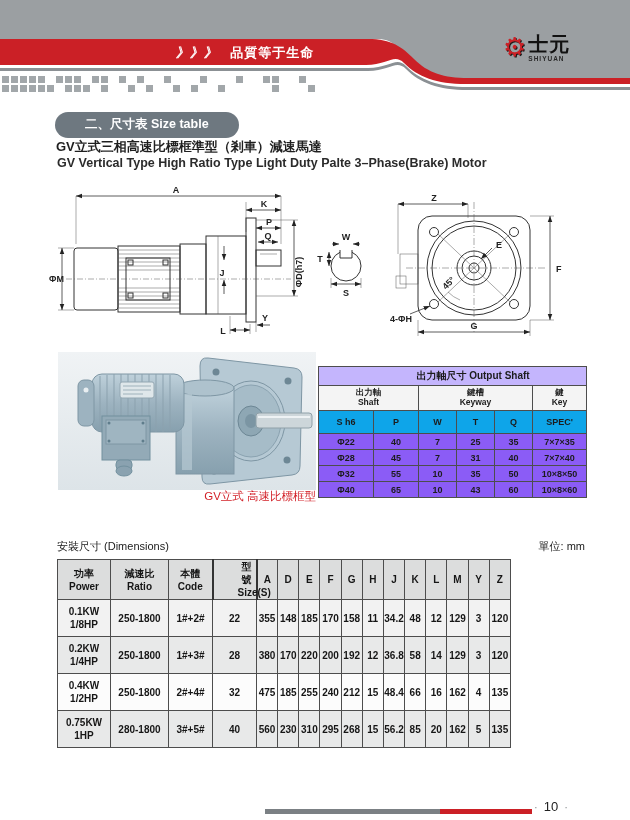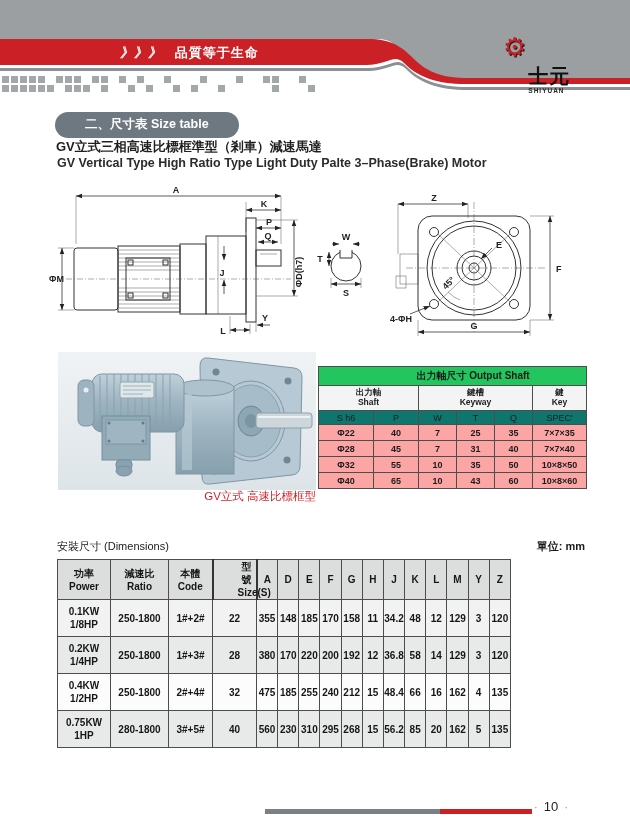--- a/index.html
+++ b/index.html
@@ -4,28 +4,28 @@
 <style>
   * { margin:0; padding:0; box-sizing:border-box; }
   body { background:#ffffff; }
   .page {
     position:relative; width:630px; height:820px; background:#ffffff;
     overflow:hidden; font-family:"Liberation Sans", sans-serif; color:#1a1a1a;
   }
   
   .header-svg { position:absolute; left:0; top:0; }
   .slogan {
-    position:absolute; left:120; top:44px; left:120px; width:250px; text-align:left;
+    position:absolute; left:120; top:44px; left:120px; width:250px; text-align:center;
     color:#ffffff; font-weight:bold; font-size:13px; letter-spacing:1px; z-index:3;
   }
   .slogan .arrows { font-style:italic; font-weight:bold; margin-right:8px; }
   .logo { position:absolute; left:503px; top:34px; z-index:3; display:flex; align-items:flex-start; }
   .logo .gear { color:#cb2026; font-size:26px; line-height:26px; margin-right:2px;
     text-shadow:1px 1px 0 #1a1a1a; }
-  .logo .names { display:flex; flex-direction:column;margin-top:32px; }
+  .logo .names { display:flex; flex-direction:column; }
   .logo .brand { font-weight:bold; font-size:20px; line-height:20px; color:#111; letter-spacing:1px; }
   .logo .brand-sub { font-size:6.5px; font-weight:bold; color:#2a2a2a; letter-spacing:1px; margin-top:1px; }
   .pixel-pattern { position:absolute; left:2px; top:76px; width:360px; height:20px; z-index:2; }
   .pixel-pattern .prow { display:flex; height:7px; margin-bottom:2px; }
   .pixel-pattern .sq { width:7px; height:7px; margin-right:2px; }
   .pixel-pattern .on { background:#a2a7aa; }
   
   .section-pill {
     position:absolute; left:55px; top:112px; background:#6e7880; color:#fff;
     font-weight:bold; font-size:12.5px; padding:4px 30px 5px 30px; border-radius:13px; z-index:2;
@@ -42,28 +42,28 @@
   .thin { stroke:#555; stroke-width:0.5; fill:none; }
   
   .photo { position:absolute; left:58px; top:352px; width:258px; height:138px; }
   .photo-caption {
     position:absolute; left:58px; top:489px; width:258px; text-align:right;
     color:#d21f26; font-weight:normal; font-size:11.5px;
   }
   
   .ost { position:absolute; left:318px; top:366px; width:268px; border-collapse:collapse; table-layout:fixed; }
   .ost td { border:1px solid #4d4d4d; text-align:center; vertical-align:middle;
-    font-size:9px; color:#1c1c1c; background:#fca5a5; }
-  .ost .ost-title { background:#22c55e; font-weight:bold; font-size:10px; height:19px;padding-left:41px; }
+    font-size:9px; color:#1c1c1c; background:#8b5cf6; }
+  .ost .ost-title { background:#c4b5fd; font-weight:bold; font-size:10px; height:19px;padding-left:41px; }
   .ost .grp { font-weight:bold; font-size:8.5px; height:25px; line-height:1.15; background:#f4f4f4;margin-left:31px; }
-  .ost .colh { font-weight:normal; height:14px; background:#0f766e; }
+  .ost .colh { font-weight:bold; height:23px; background:#0ea5e9; }
   .ost .val { height:16px; font-weight:bold; }
   
   .dims-label { position:absolute; left:57px; top:539px; font-size:11px; font-weight:normal; }
-  .unit-label { position:absolute; right:45px; top:539px; font-size:11px; font-weight:bold; }
+  .unit-label { position:absolute; right:45px; top:539px; font-size:11px; font-weight:normal; }
   .dims { position:absolute; left:57px; top:559px; width:454px; border-collapse:collapse; table-layout:fixed; }
   .dims td { border:1px solid #4d4d4d; text-align:center; vertical-align:middle;
     font-size:10px; color:#161616; line-height:1.3; }
   .dims .hd { background:#dcdddd; font-weight:bold; height:40px; font-size:10px; }
   .dims .hd.szcol { border-left:2px solid #333; border-right:2px solid #333;padding-left:24px; }
   .dims tr.r0 td { background:#f2f2f2; }
   .dims tr.r1 td { background:#e8e9e9; }
   .dims tr.r2 td { background:#fcfcfc; }
   .dims tr.r3 td { background:#e8e9e9; }
   .dims .dv { height:37px; font-weight:bold; }

